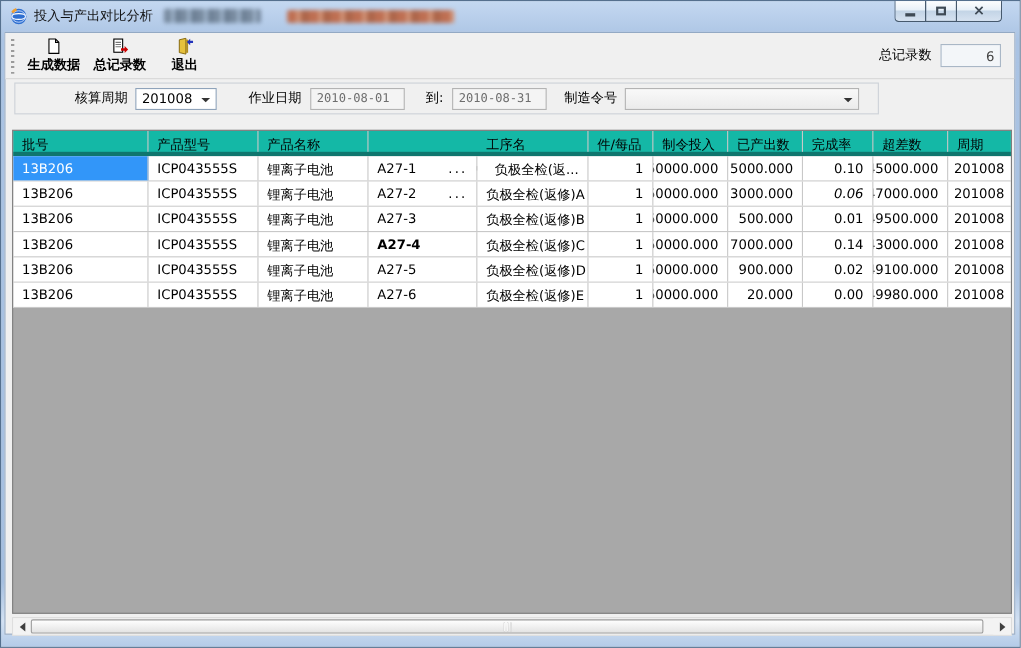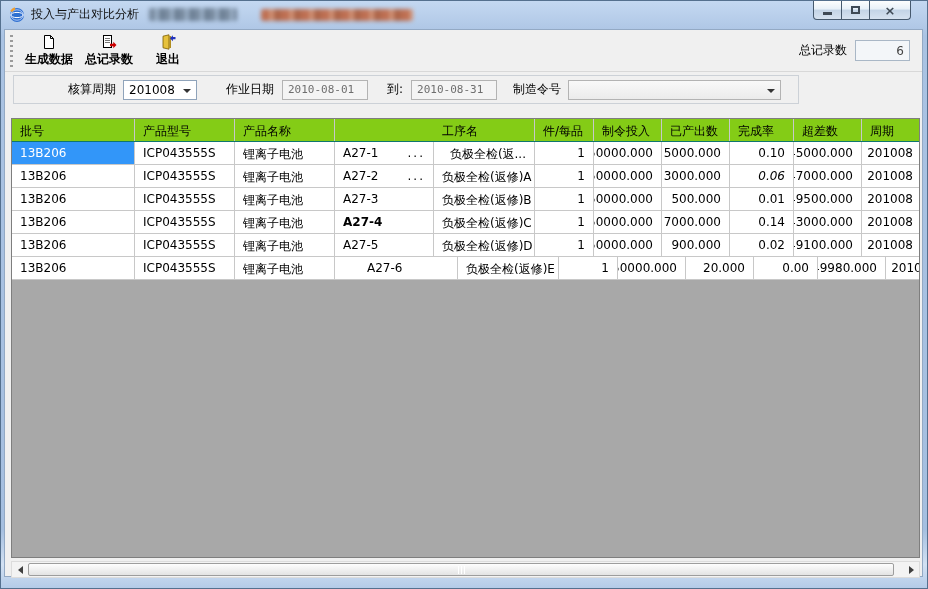--- a/index.html
+++ b/index.html
@@ -66,21 +66,21 @@
     color:#6e6e6e; font-family:"DejaVu Sans Mono","Liberation Mono",monospace; font-size:11px;
     display:flex; align-items:center; padding:0 5px; }
   .lbl-to{ margin-left:19px; }
   .lbl-order{ margin-left:16px; }
   .combo-order{ margin-left:7px; width:213px; border:1px solid #b3b3b3;
     background:linear-gradient(180deg,#f9f9f9,#ebebeb); color:#000; }
 
   
   .main{ margin:14px 2px 0 6px; }
   .grid{ height:440px; border:1px solid #7e7e7e; background:#a8a8a8; overflow:hidden; font-size:12px; }
-  .grid-header{ display:flex; background:#84cc16; height:23px; border-bottom:1px solid #0f766e; }
+  .grid-header{ display:flex; background:#14b8a6; height:23px; border-bottom:4px solid #0f766e; }
   .hcell{ border-right:1px solid #c8c8c8; padding:4px 8px 0; white-space:nowrap; overflow:hidden; color:#000; flex:0 0 auto; }
   .grid-row{ display:flex; background:#fff; height:23px; border-bottom:1px solid #c8c8c8; }
   .cell{ border-right:1px solid #c8c8c8; padding:4px 8px 0; white-space:nowrap; overflow:hidden;
     display:flex; color:#000; flex:0 0 auto; }
   .cell.right{ justify-content:flex-end; }
   .cell.selected{ background:#3296f9; color:#fff; }
   .cell .ellipsis{ margin-left:auto; padding-left:4px; letter-spacing:2px; }
 
   
   .hscroll{ margin-top:3px; height:17px; background:#f3f3f3; border:1px solid #dcdcdc; display:flex; }
@@ -381,21 +381,21 @@
             <div class="grid-row">
               <div class="cell" style="width: 123px;">
                 <span>13B206</span>
               </div>
               <div class="cell" style="width: 100px;">
                 <span>ICP043555S</span>
               </div>
               <div class="cell" style="width: 100px;">
                 <span>锂离子电池</span>
               </div>
-              <div class="cell" style="width: 99px; margin-left: 24px;">
+              <div class="cell" style="width: 99px;">
                 <span>A27-6</span>
               </div>
               <div class="cell" style="width: 101px;">
                 <span>负极全检(返修)E</span>
               </div>
               <div class="cell right" style="width: 59px;">
                 <span>1</span>
               </div>
               <div class="cell right" style="width: 68px;">
                 <span>50000.000</span>

